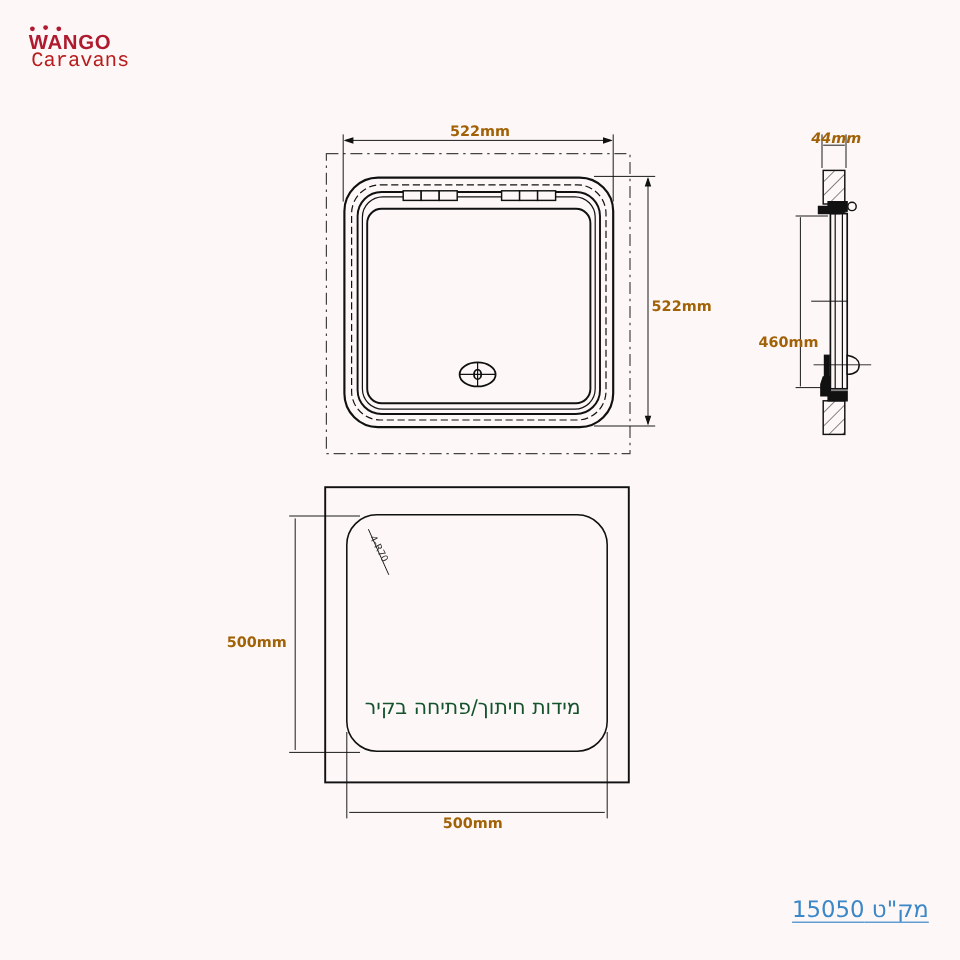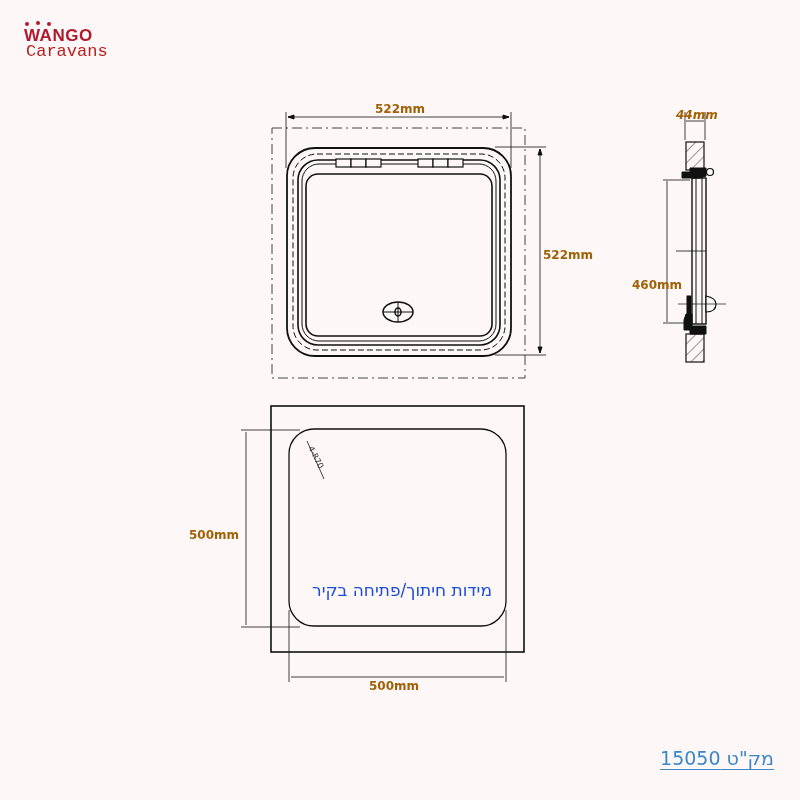--- a/index.html
+++ b/index.html
@@ -29,27 +29,27 @@
     .dim-label {
       position: absolute;
       font-family: "DejaVu Sans", sans-serif;
       font-weight: bold;
       font-size: 12px;
       color: #a16207;
       white-space: nowrap;
     }
     .hebrew-label {
       position: absolute;
-      left: 292px; top: 580px;
+      left: 304px; top: 580px;
       width: 220px;
       direction: rtl;
-      text-align: center;
+      text-align: left;
       font-family: "DejaVu Sans", sans-serif;
       font-size: 17px;
-      color: #1d4ed8;
+      color: #14532d;
       white-space: nowrap;
     }
     .sku-link {
       position: absolute;
       right: 26px; top: 747px;
       direction: rtl;
       font-family: "DejaVu Sans", sans-serif;
       font-size: 19px;
       color: #3b87c8;
       text-decoration: underline;

